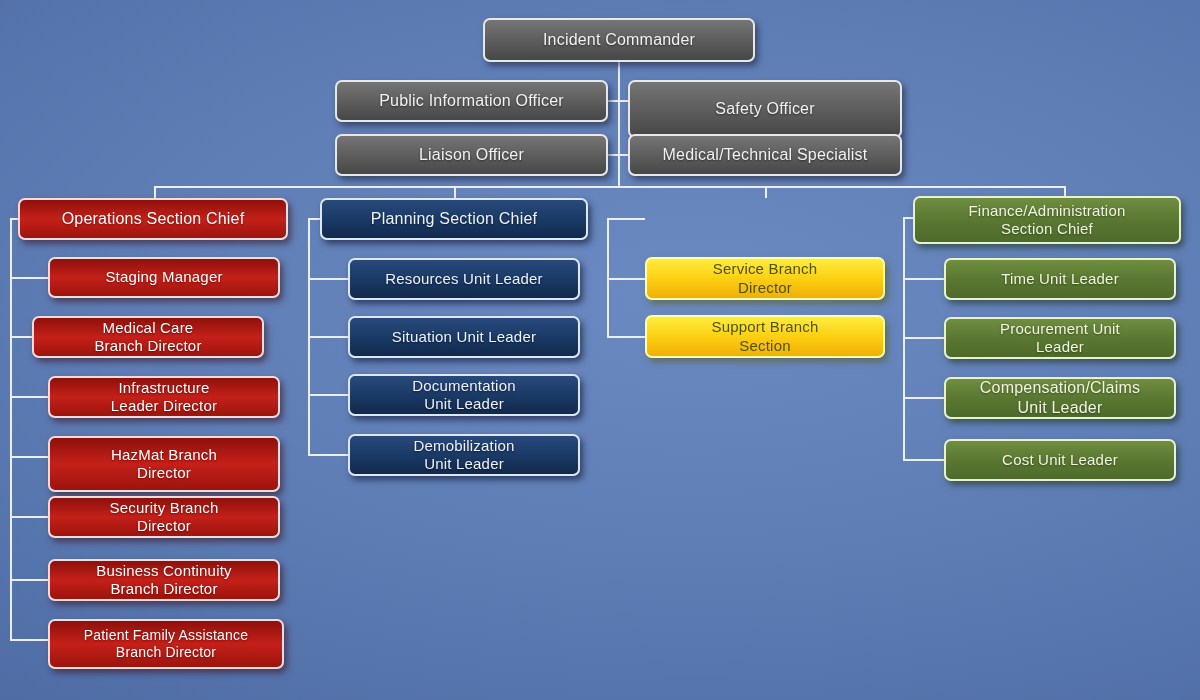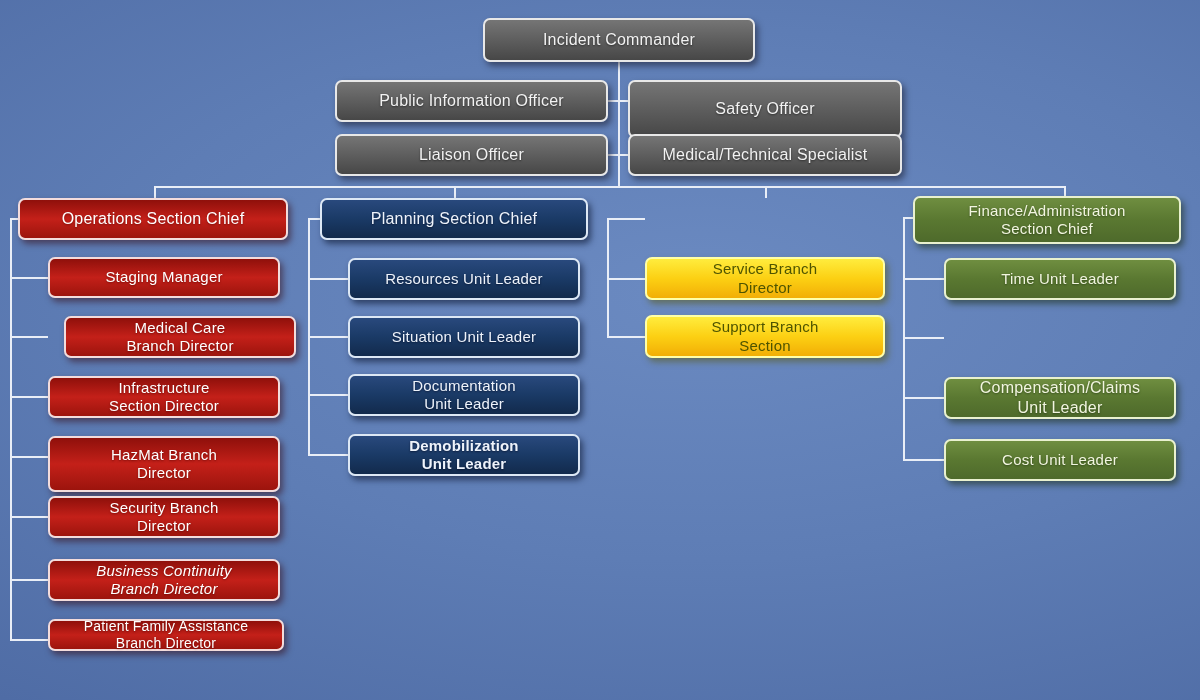--- a/index.html
+++ b/index.html
@@ -59,42 +59,44 @@
     <div class="line" style="left: 903px; top: 337px; width: 41px; height: 2px; background: rgb(233, 238, 247);"></div>
     <div class="line" style="left: 903px; top: 397px; width: 41px; height: 2px; background: rgb(233, 238, 247);"></div>
     <div class="line" style="left: 903px; top: 459px; width: 41px; height: 2px; background: rgb(233, 238, 247);"></div>
     <div class="node" style="left: 483px; top: 18px; width: 272px; height: 44px; font-size: 16px; background: linear-gradient(rgb(117, 117, 117) 0%, rgb(94, 94, 94) 50%, rgb(71, 71, 71) 100%); border-color: rgb(232, 232, 232); color: rgb(242, 242, 242); box-shadow: rgba(25, 28, 45, 0.55) 3px 4px 6px; text-shadow: rgba(0, 0, 0, 0.5) 0px 1px 2px;"><span class="node-label">Incident Commander</span></div>
     <div class="node" style="left: 335px; top: 80px; width: 273px; height: 42px; font-size: 16px; background: linear-gradient(rgb(117, 117, 117) 0%, rgb(94, 94, 94) 50%, rgb(71, 71, 71) 100%); border-color: rgb(232, 232, 232); color: rgb(242, 242, 242); box-shadow: rgba(25, 28, 45, 0.55) 3px 4px 6px; text-shadow: rgba(0, 0, 0, 0.5) 0px 1px 2px;"><span class="node-label">Public Information Officer</span></div>
     <div class="node" style="left: 628px; top: 80px; width: 274px; height: 58px; font-size: 16px; background: linear-gradient(rgb(117, 117, 117) 0%, rgb(94, 94, 94) 50%, rgb(71, 71, 71) 100%); border-color: rgb(232, 232, 232); color: rgb(242, 242, 242); box-shadow: rgba(25, 28, 45, 0.55) 3px 4px 6px; text-shadow: rgba(0, 0, 0, 0.5) 0px 1px 2px;"><span class="node-label">Safety Officer</span></div>
     <div class="node" style="left: 335px; top: 134px; width: 273px; height: 42px; font-size: 16px; background: linear-gradient(rgb(117, 117, 117) 0%, rgb(94, 94, 94) 50%, rgb(71, 71, 71) 100%); border-color: rgb(232, 232, 232); color: rgb(242, 242, 242); box-shadow: rgba(25, 28, 45, 0.55) 3px 4px 6px; text-shadow: rgba(0, 0, 0, 0.5) 0px 1px 2px;"><span class="node-label">Liaison Officer</span></div>
     <div class="node" style="left: 628px; top: 134px; width: 274px; height: 42px; font-size: 16px; background: linear-gradient(rgb(117, 117, 117) 0%, rgb(94, 94, 94) 50%, rgb(71, 71, 71) 100%); border-color: rgb(232, 232, 232); color: rgb(242, 242, 242); box-shadow: rgba(25, 28, 45, 0.55) 3px 4px 6px; text-shadow: rgba(0, 0, 0, 0.5) 0px 1px 2px;"><span class="node-label">Medical/Technical Specialist</span></div>
     <div class="node" style="left: 18px; top: 198px; width: 270px; height: 42px; font-size: 16px; background: linear-gradient(rgb(143, 16, 11) 0%, rgb(196, 32, 25) 50%, rgb(156, 20, 13) 100%); border-color: rgb(243, 220, 220); color: rgb(255, 255, 255); box-shadow: rgba(55, 15, 25, 0.55) 3px 4px 6px; text-shadow: rgba(80, 0, 0, 0.55) 0px 1px 2px;"><span class="node-label">Operations Section Chief</span></div>
     <div class="node" style="left: 48px; top: 257px; width: 232px; height: 41px; font-size: 15px; background: linear-gradient(rgb(143, 16, 11) 0%, rgb(196, 32, 25) 50%, rgb(156, 20, 13) 100%); border-color: rgb(243, 220, 220); color: rgb(255, 255, 255); box-shadow: rgba(55, 15, 25, 0.55) 3px 4px 6px; text-shadow: rgba(80, 0, 0, 0.55) 0px 1px 2px;"><span class="node-label">Staging Manager</span></div>
-    <div class="node" style="left: 64px; top: 316px; width: 232px; height: 42px; font-size: 15px; background: linear-gradient(rgb(143, 16, 11) 0%, rgb(196, 32, 25) 50%, rgb(156, 20, 13) 100%); border-color: rgb(243, 220, 220); color: rgb(255, 255, 255); box-shadow: rgba(55, 15, 25, 0.55) 3px 4px 6px; text-shadow: rgba(80, 0, 0, 0.55) 0px 1px 2px;"><span class="node-label">Medical Care
+    <div class="node" style="left: 32px; top: 316px; width: 232px; height: 42px; font-size: 15px; background: linear-gradient(rgb(143, 16, 11) 0%, rgb(196, 32, 25) 50%, rgb(156, 20, 13) 100%); border-color: rgb(243, 220, 220); color: rgb(255, 255, 255); box-shadow: rgba(55, 15, 25, 0.55) 3px 4px 6px; text-shadow: rgba(80, 0, 0, 0.55) 0px 1px 2px;"><span class="node-label">Medical Care
 Branch Director</span></div>
     <div class="node" style="left: 48px; top: 376px; width: 232px; height: 42px; font-size: 15px; background: linear-gradient(rgb(143, 16, 11) 0%, rgb(196, 32, 25) 50%, rgb(156, 20, 13) 100%); border-color: rgb(243, 220, 220); color: rgb(255, 255, 255); box-shadow: rgba(55, 15, 25, 0.55) 3px 4px 6px; text-shadow: rgba(80, 0, 0, 0.55) 0px 1px 2px;"><span class="node-label">Infrastructure
-Section Director</span></div>
+Leader Director</span></div>
     <div class="node" style="left: 48px; top: 436px; width: 232px; height: 56px; font-size: 15px; background: linear-gradient(rgb(143, 16, 11) 0%, rgb(196, 32, 25) 50%, rgb(156, 20, 13) 100%); border-color: rgb(243, 220, 220); color: rgb(255, 255, 255); box-shadow: rgba(55, 15, 25, 0.55) 3px 4px 6px; text-shadow: rgba(80, 0, 0, 0.55) 0px 1px 2px;"><span class="node-label">HazMat Branch
 Director</span></div>
     <div class="node" style="left: 48px; top: 496px; width: 232px; height: 42px; font-size: 15px; background: linear-gradient(rgb(143, 16, 11) 0%, rgb(196, 32, 25) 50%, rgb(156, 20, 13) 100%); border-color: rgb(243, 220, 220); color: rgb(255, 255, 255); box-shadow: rgba(55, 15, 25, 0.55) 3px 4px 6px; text-shadow: rgba(80, 0, 0, 0.55) 0px 1px 2px;"><span class="node-label">Security Branch
 Director</span></div>
-    <div class="node" style="left: 48px; top: 559px; width: 232px; height: 42px; font-size: 15px; background: linear-gradient(rgb(143, 16, 11) 0%, rgb(196, 32, 25) 50%, rgb(156, 20, 13) 100%); border-color: rgb(243, 220, 220); color: rgb(255, 255, 255); box-shadow: rgba(55, 15, 25, 0.55) 3px 4px 6px; text-shadow: rgba(80, 0, 0, 0.55) 0px 1px 2px; font-style: italic;"><span class="node-label">Business Continuity
+    <div class="node" style="left: 48px; top: 559px; width: 232px; height: 42px; font-size: 15px; background: linear-gradient(rgb(143, 16, 11) 0%, rgb(196, 32, 25) 50%, rgb(156, 20, 13) 100%); border-color: rgb(243, 220, 220); color: rgb(255, 255, 255); box-shadow: rgba(55, 15, 25, 0.55) 3px 4px 6px; text-shadow: rgba(80, 0, 0, 0.55) 0px 1px 2px;"><span class="node-label">Business Continuity
 Branch Director</span></div>
-    <div class="node" style="left: 48px; top: 619px; width: 236px; height: 32px; font-size: 14px; background: linear-gradient(rgb(143, 16, 11) 0%, rgb(196, 32, 25) 50%, rgb(156, 20, 13) 100%); border-color: rgb(243, 220, 220); color: rgb(255, 255, 255); box-shadow: rgba(55, 15, 25, 0.55) 3px 4px 6px; text-shadow: rgba(80, 0, 0, 0.55) 0px 1px 2px;"><span class="node-label">Patient Family Assistance
+    <div class="node" style="left: 48px; top: 619px; width: 236px; height: 50px; font-size: 14px; background: linear-gradient(rgb(143, 16, 11) 0%, rgb(196, 32, 25) 50%, rgb(156, 20, 13) 100%); border-color: rgb(243, 220, 220); color: rgb(255, 255, 255); box-shadow: rgba(55, 15, 25, 0.55) 3px 4px 6px; text-shadow: rgba(80, 0, 0, 0.55) 0px 1px 2px;"><span class="node-label">Patient Family Assistance
 Branch Director</span></div>
     <div class="node" style="left: 320px; top: 198px; width: 268px; height: 42px; font-size: 16px; background: linear-gradient(rgb(41, 73, 125) 0%, rgb(26, 58, 102) 50%, rgb(18, 42, 76) 100%); border-color: rgb(221, 232, 245); color: rgb(238, 243, 251); box-shadow: rgba(12, 22, 48, 0.6) 3px 4px 6px; text-shadow: rgba(0, 10, 35, 0.6) 0px 1px 2px;"><span class="node-label">Planning Section Chief</span></div>
     <div class="node" style="left: 348px; top: 258px; width: 232px; height: 42px; font-size: 15px; background: linear-gradient(rgb(41, 73, 125) 0%, rgb(26, 58, 102) 50%, rgb(18, 42, 76) 100%); border-color: rgb(221, 232, 245); color: rgb(238, 243, 251); box-shadow: rgba(12, 22, 48, 0.6) 3px 4px 6px; text-shadow: rgba(0, 10, 35, 0.6) 0px 1px 2px;"><span class="node-label">Resources Unit Leader</span></div>
     <div class="node" style="left: 348px; top: 316px; width: 232px; height: 42px; font-size: 15px; background: linear-gradient(rgb(41, 73, 125) 0%, rgb(26, 58, 102) 50%, rgb(18, 42, 76) 100%); border-color: rgb(221, 232, 245); color: rgb(238, 243, 251); box-shadow: rgba(12, 22, 48, 0.6) 3px 4px 6px; text-shadow: rgba(0, 10, 35, 0.6) 0px 1px 2px;"><span class="node-label">Situation Unit Leader</span></div>
     <div class="node" style="left: 348px; top: 374px; width: 232px; height: 42px; font-size: 15px; background: linear-gradient(rgb(41, 73, 125) 0%, rgb(26, 58, 102) 50%, rgb(18, 42, 76) 100%); border-color: rgb(221, 232, 245); color: rgb(238, 243, 251); box-shadow: rgba(12, 22, 48, 0.6) 3px 4px 6px; text-shadow: rgba(0, 10, 35, 0.6) 0px 1px 2px;"><span class="node-label">Documentation
 Unit Leader</span></div>
-    <div class="node" style="left: 348px; top: 434px; width: 232px; height: 42px; font-size: 15px; background: linear-gradient(rgb(41, 73, 125) 0%, rgb(26, 58, 102) 50%, rgb(18, 42, 76) 100%); border-color: rgb(221, 232, 245); color: rgb(238, 243, 251); box-shadow: rgba(12, 22, 48, 0.6) 3px 4px 6px; text-shadow: rgba(0, 10, 35, 0.6) 0px 1px 2px; font-weight: bold;"><span class="node-label">Demobilization
+    <div class="node" style="left: 348px; top: 434px; width: 232px; height: 42px; font-size: 15px; background: linear-gradient(rgb(41, 73, 125) 0%, rgb(26, 58, 102) 50%, rgb(18, 42, 76) 100%); border-color: rgb(221, 232, 245); color: rgb(238, 243, 251); box-shadow: rgba(12, 22, 48, 0.6) 3px 4px 6px; text-shadow: rgba(0, 10, 35, 0.6) 0px 1px 2px;"><span class="node-label">Demobilization
 Unit Leader</span></div>
     <div class="node" style="left: 645px; top: 257px; width: 240px; height: 43px; font-size: 15px; background: linear-gradient(rgb(255, 236, 61) 0%, rgb(252, 208, 19) 50%, rgb(242, 174, 6) 100%); border-color: rgb(255, 255, 168); color: rgb(78, 84, 0); box-shadow: rgba(90, 90, 20, 0.55) 3px 4px 6px; text-shadow: none;"><span class="node-label">Service Branch
 Director</span></div>
     <div class="node" style="left: 645px; top: 315px; width: 240px; height: 43px; font-size: 15px; background: linear-gradient(rgb(255, 236, 61) 0%, rgb(252, 208, 19) 50%, rgb(242, 174, 6) 100%); border-color: rgb(255, 255, 168); color: rgb(78, 84, 0); box-shadow: rgba(90, 90, 20, 0.55) 3px 4px 6px; text-shadow: none;"><span class="node-label">Support Branch
 Section</span></div>
     <div class="node" style="left: 913px; top: 196px; width: 268px; height: 48px; font-size: 15px; background: linear-gradient(rgb(111, 142, 64) 0%, rgb(90, 120, 49) 50%, rgb(78, 106, 43) 100%); border-color: rgb(233, 241, 207); color: rgb(242, 245, 224); box-shadow: rgba(28, 45, 20, 0.55) 3px 4px 6px; text-shadow: rgba(20, 40, 10, 0.55) 0px 1px 2px;"><span class="node-label">Finance/Administration
 Section Chief</span></div>
     <div class="node" style="left: 944px; top: 258px; width: 232px; height: 42px; font-size: 15px; background: linear-gradient(rgb(111, 142, 64) 0%, rgb(90, 120, 49) 50%, rgb(78, 106, 43) 100%); border-color: rgb(233, 241, 207); color: rgb(242, 245, 224); box-shadow: rgba(28, 45, 20, 0.55) 3px 4px 6px; text-shadow: rgba(20, 40, 10, 0.55) 0px 1px 2px;"><span class="node-label">Time Unit Leader</span></div>
+    <div class="node" style="left: 944px; top: 317px; width: 232px; height: 42px; font-size: 15px; background: linear-gradient(rgb(111, 142, 64) 0%, rgb(90, 120, 49) 50%, rgb(78, 106, 43) 100%); border-color: rgb(233, 241, 207); color: rgb(242, 245, 224); box-shadow: rgba(28, 45, 20, 0.55) 3px 4px 6px; text-shadow: rgba(20, 40, 10, 0.55) 0px 1px 2px;"><span class="node-label">Procurement Unit
+Leader</span></div>
     <div class="node" style="left: 944px; top: 377px; width: 232px; height: 42px; font-size: 16px; background: linear-gradient(rgb(111, 142, 64) 0%, rgb(90, 120, 49) 50%, rgb(78, 106, 43) 100%); border-color: rgb(233, 241, 207); color: rgb(242, 245, 224); box-shadow: rgba(28, 45, 20, 0.55) 3px 4px 6px; text-shadow: rgba(20, 40, 10, 0.55) 0px 1px 2px;"><span class="node-label">Compensation/Claims
 Unit Leader</span></div>
     <div class="node" style="left: 944px; top: 439px; width: 232px; height: 42px; font-size: 15px; background: linear-gradient(rgb(111, 142, 64) 0%, rgb(90, 120, 49) 50%, rgb(78, 106, 43) 100%); border-color: rgb(233, 241, 207); color: rgb(242, 245, 224); box-shadow: rgba(28, 45, 20, 0.55) 3px 4px 6px; text-shadow: rgba(20, 40, 10, 0.55) 0px 1px 2px;"><span class="node-label">Cost Unit Leader</span></div>
   </div>
 
 </body></html>

